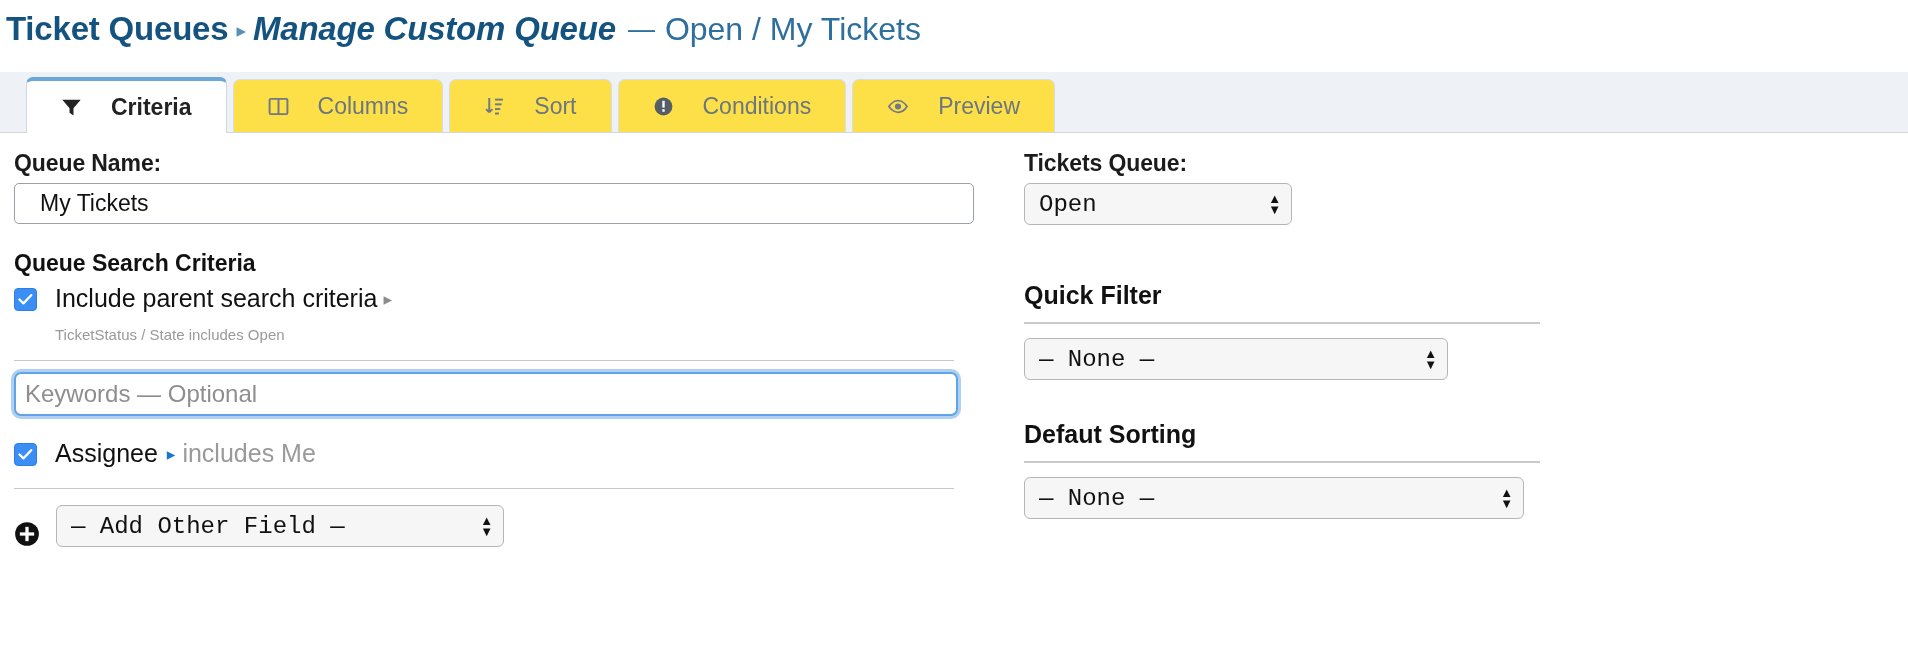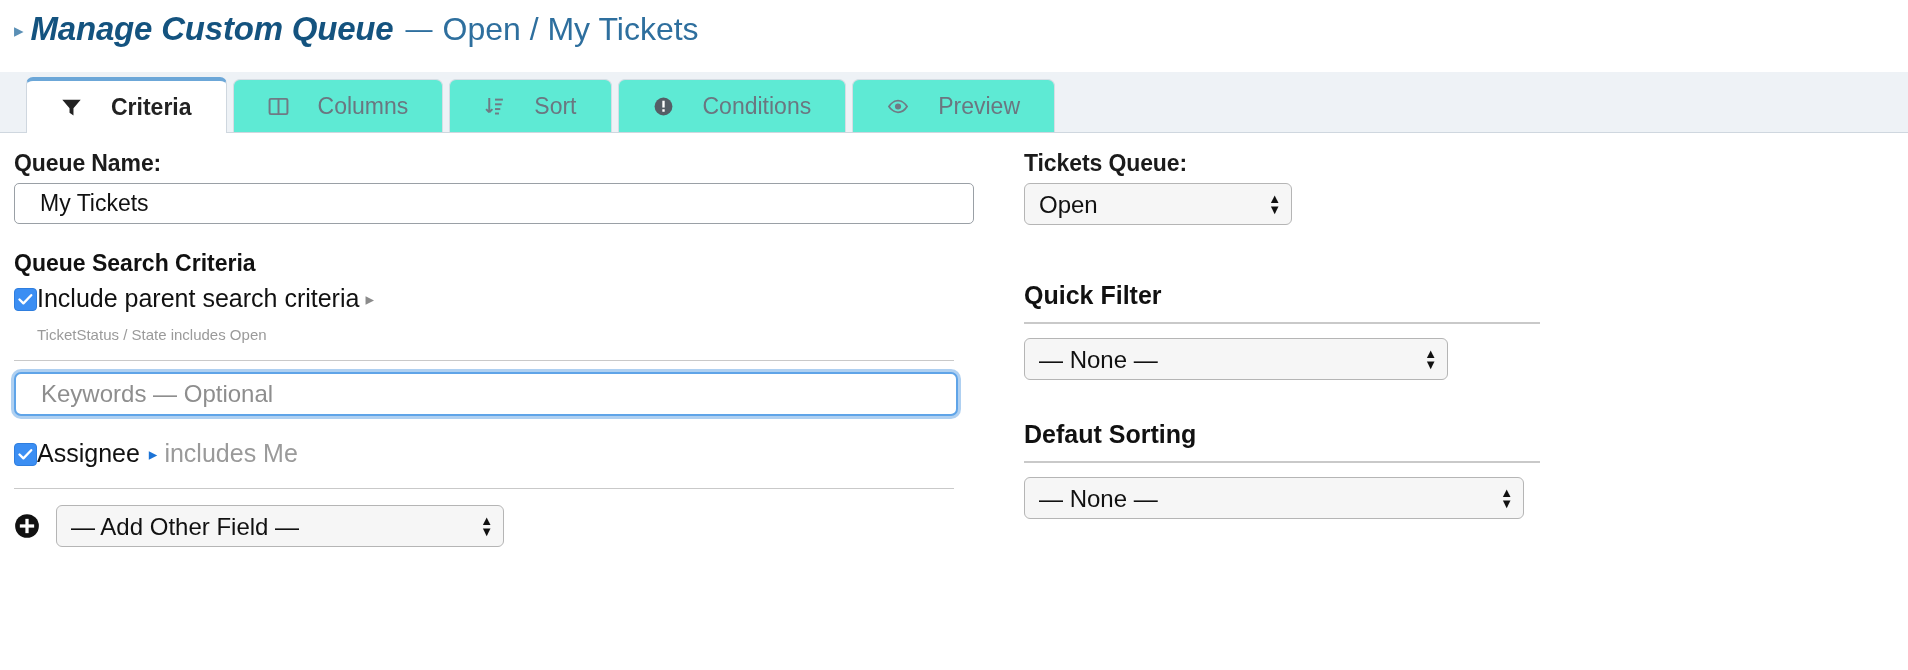--- a/index.html
+++ b/index.html
@@ -42,21 +42,21 @@
     border-bottom: 1px solid #cfd7df;
     display: flex; align-items: flex-end;
     padding-left: 26px;
   }
   .tab {
     height: 53px;
     display: flex; align-items: center; justify-content: center;
     padding: 0 34px;
     font-size: 23px;
     color: #6b7680;
-    background: #5eead4;
+    background: #fde047;
     border: 1px solid #d6dde4;
     border-bottom: none;
     border-radius: 7px 7px 0 0;
     margin-right: 6px;
     white-space: nowrap;
     position: relative;
   }
   .tab .tlabel { margin-left: 29px; }
   .tab.active {
     background: #ffffff;
@@ -98,21 +98,21 @@
 
   
   .crit-row { display: flex; align-items: flex-start; margin-top: 2px; }
   .cbox {
     width: 23px; height: 23px; border-radius: 4px;
     background: #3b8ef3; border: 1px solid #2f7ede;
     display: inline-flex; align-items: center; justify-content: center;
     margin-top: 5px; flex: 0 0 auto;
   }
   .cbox svg { display:block; }
-  .crit-text { }
+  .crit-text { margin-left: 18px; }
   .crit-main {
     font-size: 25px; color: #111; line-height: 30px; white-space: nowrap;
   }
   .caret-grey { color: #8b8b8b; font-size: 17px; margin-left: 6px; position: relative; top: -2px; }
   .caret-blue { color: #1b73d6; font-size: 17px; margin: 0 7px 0 9px; position: relative; top: -2px; }
   .crit-sub {
     font-size: 15px; color: #9a9a9a; line-height: 30px; margin-top: 3px; white-space: nowrap;
   }
   .crit-muted { font-size: 25px; color: #9a9a9a; }
 
@@ -123,35 +123,35 @@
 
   .kw-wrap {
     width: 944px; margin-top: 11px;
     border: 2px solid #5fa4e8; border-radius: 7px;
     box-shadow: 0 0 0 3px rgba(110,170,230,0.55);
     background: #fff;
     height: 44px; display: flex; align-items: center;
   }
   .kw-input {
     width: 100%; height: 38px; border: none; outline: none;
-    font-size: 24px; color: #111; padding: 0 25px;
+    font-size: 24px; color: #111; padding: 0 9px;
     background: transparent; font-family: "Liberation Sans", sans-serif;
   }
   .kw-input::placeholder { color: #8e8e8e; opacity: 1; }
 
-  .addrow { display: flex; align-items: center; margin-top: 16px; }
+  .addrow { display: flex; align-items: flex-end; margin-top: 16px; }
   .plus-icon { width: 26px; height: 26px; flex: 0 0 auto; }
 
   select.sel {
     -webkit-appearance: none; appearance: none;
     background: #f6f6f6;
     border: 1px solid #b5b5b5;
     border-radius: 6px;
     font-size: 24px; color: #111;
-    font-family: Liberation Sans, sans-serif;
+    font-family: Liberation Mono, monospace;
     padding: 0 32px 0 14px;
     height: 42px;
     outline: none;
   }
   .sel-wrap { position: relative; display: inline-block; }
   .sel-arrows {
     position: absolute; right: 11px; top: 50%; transform: translateY(-50%);
     pointer-events: none; display: flex; flex-direction: column;
     align-items: center; justify-content: center; line-height: 0;
   }
@@ -166,20 +166,21 @@
     font-size: 25px; font-weight: bold; color: #111; margin: 0;
   }
   .rt-rule { width: 516px; height: 2px; background: #c9c9c9; margin: 12px 0 14px 0; }
 </style>
 </head>
 <body>
 
 <div class="page">
 
   <div class="breadcrumb">
+    <span class="bc-root">Ticket Queues</span>
     <span class="bc-sep">▸</span>
     <span class="bc-current">Manage Custom Queue</span>
     <span class="bc-dash">—</span>
     <span class="bc-sub">Open / My Tickets</span>
   </div>
 
   <div class="tabstrip">
 
     <div class="tab active">
       <span class="ticon">

